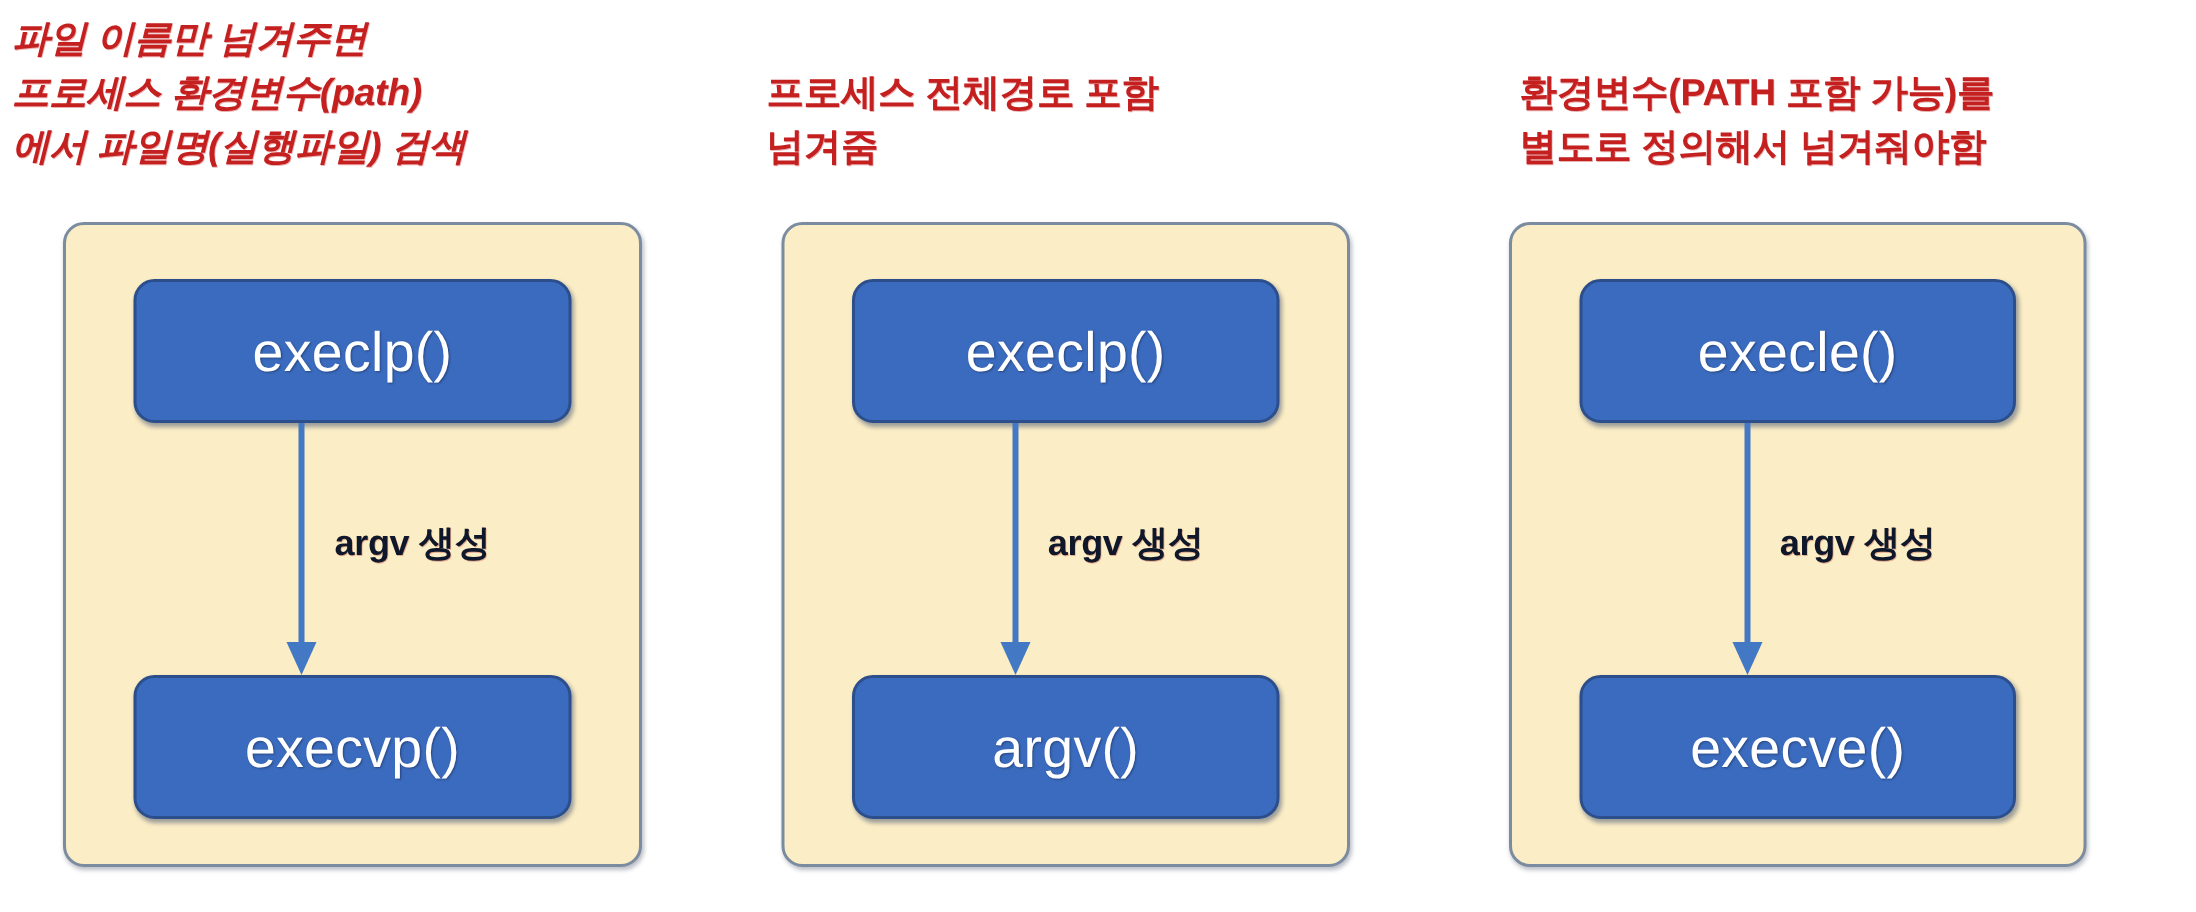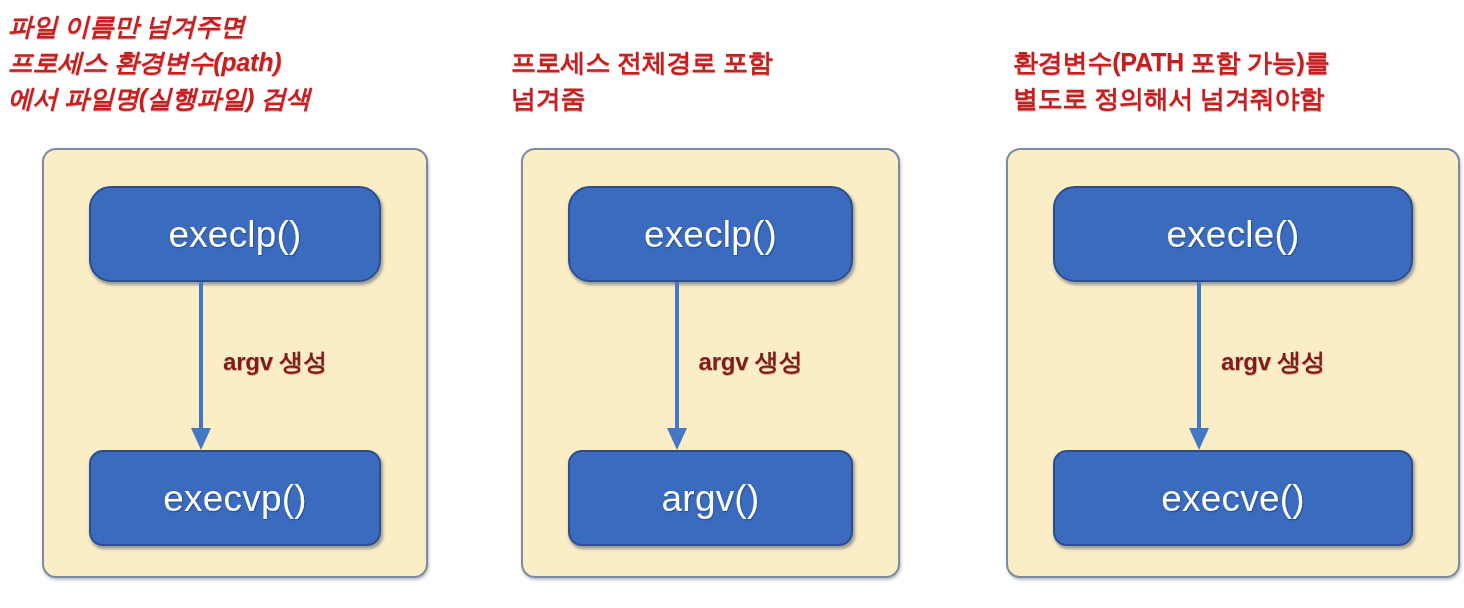--- a/index.html
+++ b/index.html
@@ -41,21 +41,21 @@
     top: 148px;
     height: 430px;
     background: #FBEDC5;
     border: 2px solid #7C8CA0;
     border-radius: 14px;
     box-shadow: 1px 2px 3px rgba(60,70,90,0.35);
     box-sizing: border-box;
   }
   .panel.p1 { left: 42px;   width: 386px; }
   .panel.p2 { left: 521px;  width: 379px; }
-  .panel.p3 { left: 1006px; width: 454px; }
+  .panel.p3 { left: 1006px; width: 385px; }
 
   
   .fn-box {
     position: absolute;
     left: 45px;
     right: 45px;
     height: 96px;
     background: #3B6BBE;
     border: 2px solid #2C4F8C;
     border-radius: 14px;
@@ -66,21 +66,21 @@
     box-sizing: border-box;
   }
   .fn-box .fn-label {
     color: #ffffff;
     font-size: 37px;
     font-weight: 400;
     letter-spacing: 0.2px;
     line-height: 1;
     text-shadow: 0.7px 0.7px 1.4px rgba(20,40,80,0.55);
   }
-  .fn-box.top    { top: 36px; border-radius: 22px;  }
+  .fn-box.top    { top: 36px;  }
   .fn-box.bottom { top: 300px; }
 
   
   .arrow {
     position: absolute;
     left: 50%;
     top: 132px;
     height: 168px;
     width: 20px;
     margin-left: -44px;
@@ -104,21 +104,21 @@
     border-right: 10px solid transparent;
     border-top: 22px solid #4278C4;
   }
 
   
   .arrow-label {
     position: absolute;
     top: 196px;
     left: 50%;
     margin-left: -12px;
-    color: #7f1d1d;
+    color: #0f172a;
     font-size: 24px;
     font-weight: bold;
     white-space: nowrap;
     letter-spacing: -0.2px;
     text-shadow: 0.5px 0.5px 0 rgba(175,20,20,0.3);
   }
 </style>
 </head>
 <body>
 

